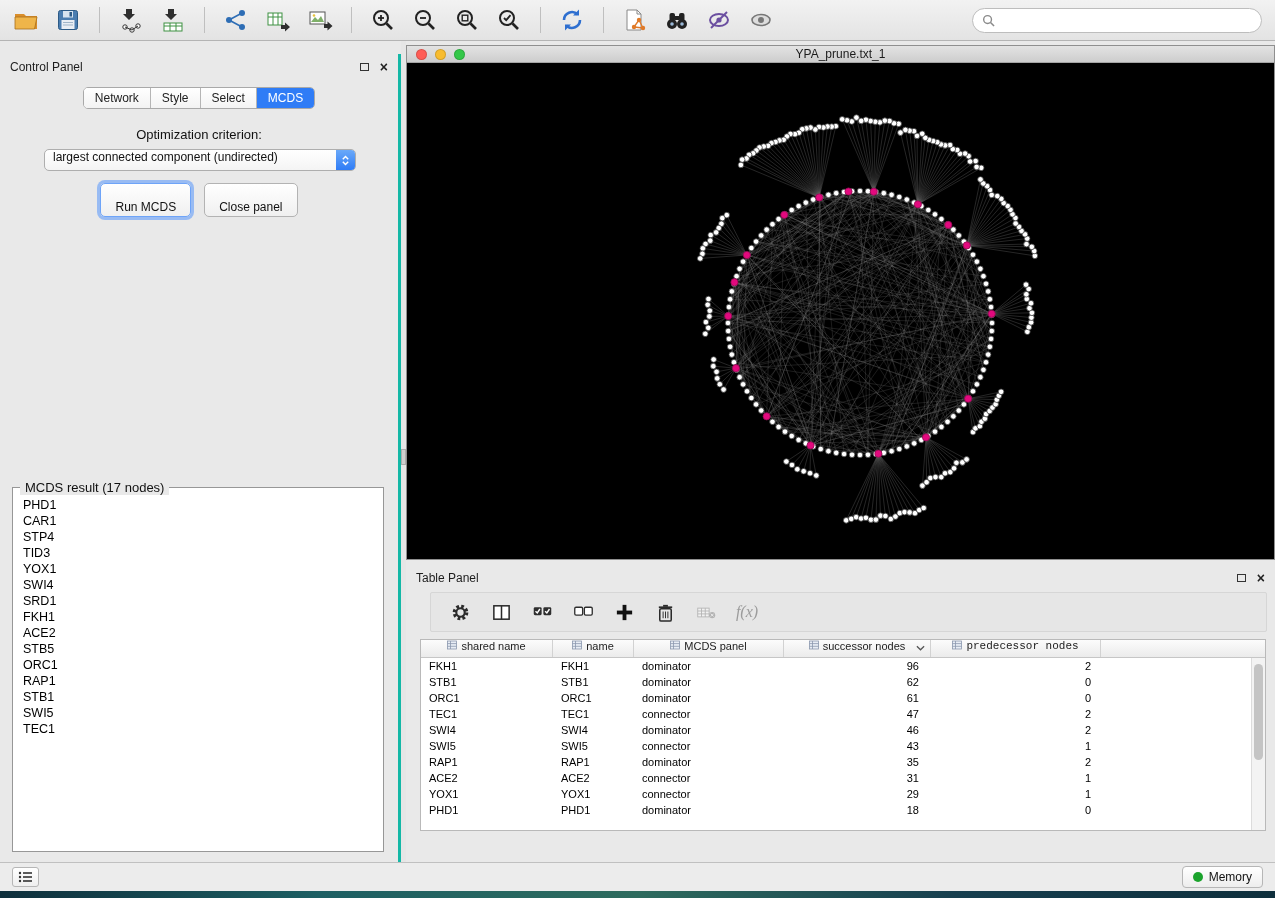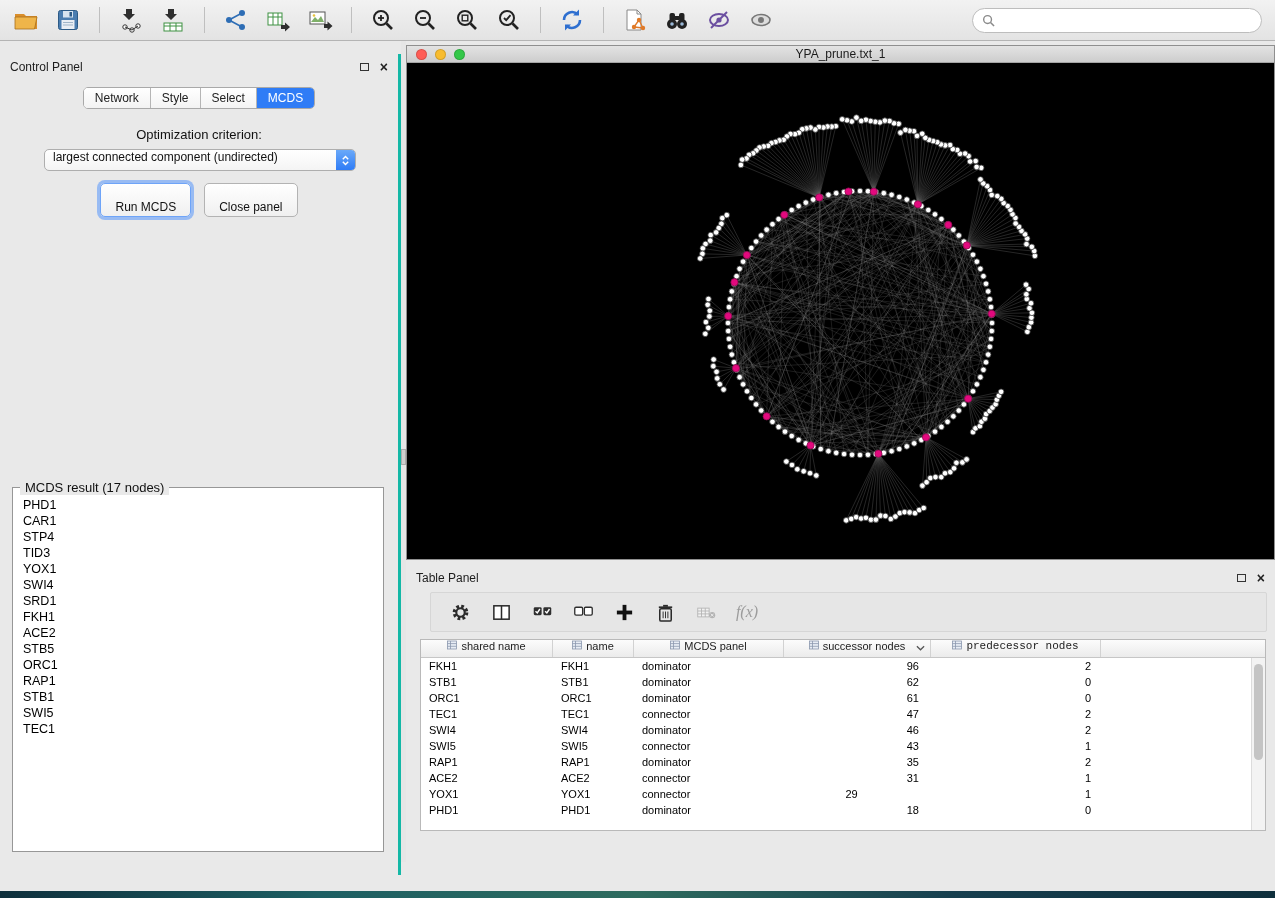--- a/index.html
+++ b/index.html
@@ -1305,31 +1305,47 @@
             <div class="td c0" style="width: 132px;">ACE2</div>
             <div class="td c1" style="width: 81px;">ACE2</div>
             <div class="td c2" style="width: 150px;">connector</div>
             <div class="td c3" style="width: 147px;">31</div>
             <div class="td c4" style="width: 170px;">1</div>
           </div>
           <div class="tr">
             <div class="td c0" style="width: 132px;">YOX1</div>
             <div class="td c1" style="width: 81px;">YOX1</div>
             <div class="td c2" style="width: 150px;">connector</div>
-            <div class="td c3" style="width: 147px; text-align: center;">29</div>
+            <div class="td c3" style="width: 147px;">29</div>
             <div class="td c4" style="width: 170px;">1</div>
           </div>
           <div class="tr">
             <div class="td c0" style="width: 132px;">PHD1</div>
             <div class="td c1" style="width: 81px;">PHD1</div>
             <div class="td c2" style="width: 150px;">dominator</div>
             <div class="td c3" style="width: 147px;">18</div>
             <div class="td c4" style="width: 170px;">0</div>
           </div>
         </div>
       <div class="vscroll">
           <div class="vthumb"></div>
         </div>
     </div>
   </div>
 
+  <div class="statusbar">
+    <button class="list-btn">
+        <svg viewBox="0 0 16 12" width="16" height="12">
+          <circle cx="2" cy="2" r="1.2" fill="#333"></circle>
+          <rect x="5" y="1.2" width="9" height="1.6" fill="#333"></rect>
+          <circle cx="2" cy="6" r="1.2" fill="#333"></circle>
+          <rect x="5" y="5.2" width="9" height="1.6" fill="#333"></rect>
+          <circle cx="2" cy="10" r="1.2" fill="#333"></circle>
+          <rect x="5" y="9.2" width="9" height="1.6" fill="#333"></rect>
+        </svg>
+      </button>
+    <button class="memory-btn">
+      <span class="memdot"></span>
+      <span>Memory</span>
+    </button>
+  </div>
   <div class="wallpaper-strip"></div>
 </div>
 
 </body></html>

